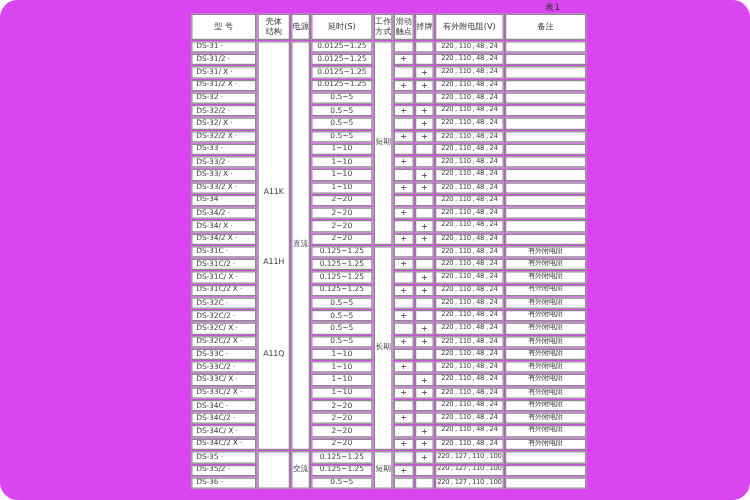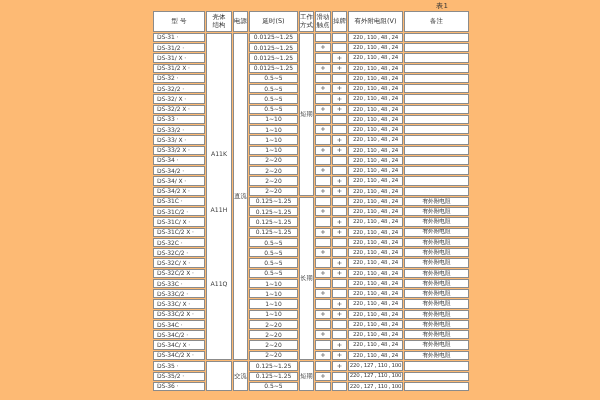--- a/index.html
+++ b/index.html
@@ -1,21 +1,21 @@
 <!DOCTYPE html>
 <html><head>
 <meta charset="utf-8">
 <style>
   html,body{margin:0;padding:0;}
   body{
     width:600px;height:400px;position:relative;background:#ffffff;
     font-family:"DejaVu Sans", sans-serif;color:#333;
     -webkit-font-smoothing:antialiased;
   }
-  .sheet{position:absolute;inset:0;background:#fdba74;}
+  .sheet{position:absolute;inset:0;background:#d946ef;border-radius:14px;}
   .tbl-label{
     position:absolute;top:1px;left:436px;font-size:7px;color:#333;letter-spacing:0.5px;
   }
   table.spec{
     position:absolute;left:152px;top:10px;width:308px;height:382px;
     table-layout:fixed;border-collapse:separate;border-spacing:1px;
   }
   col.c0{width:52px}col.c1{width:26px}col.c2{width:15px}col.c3{width:49px}
   col.c4{width:15px}col.c5{width:16px}col.c6{width:15px}col.c7{width:55px}col.c8{width:65px}
   th,td{

